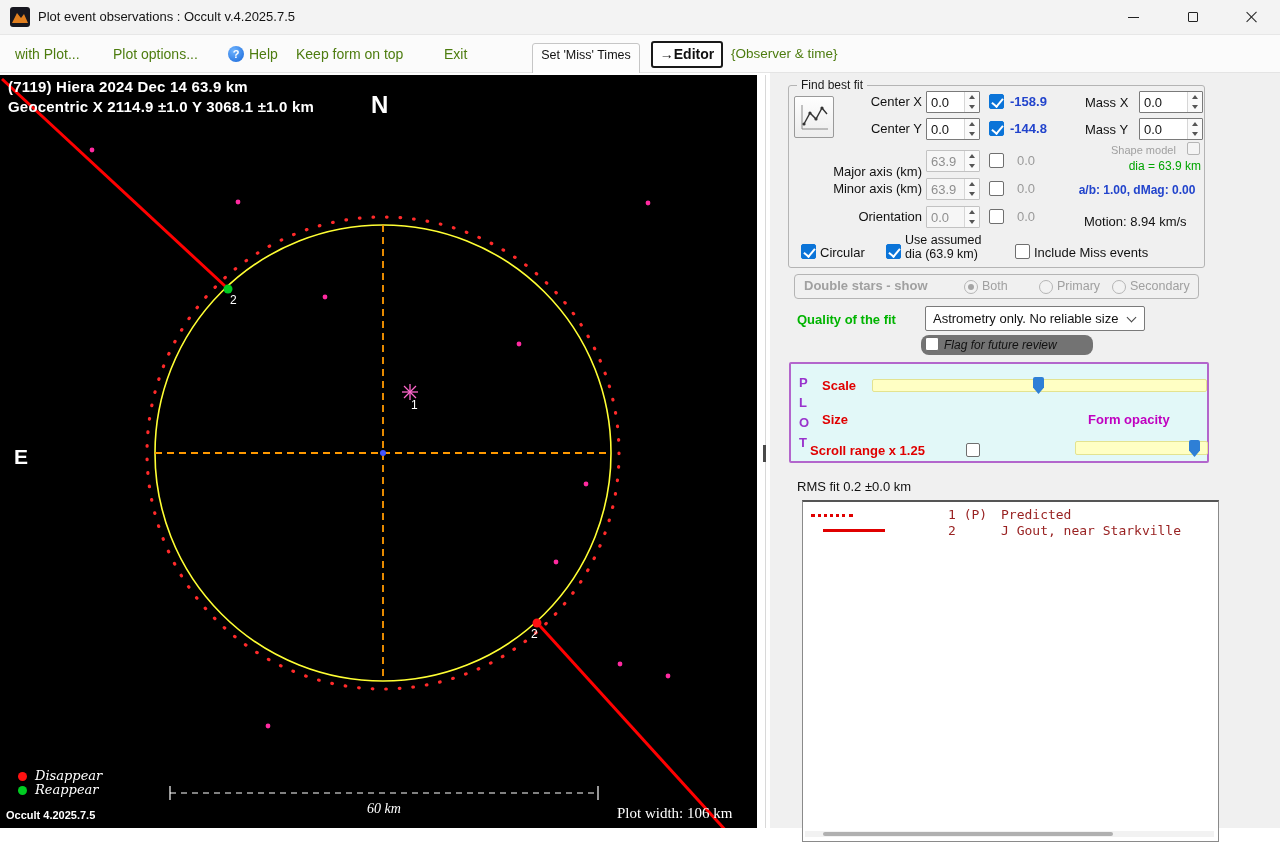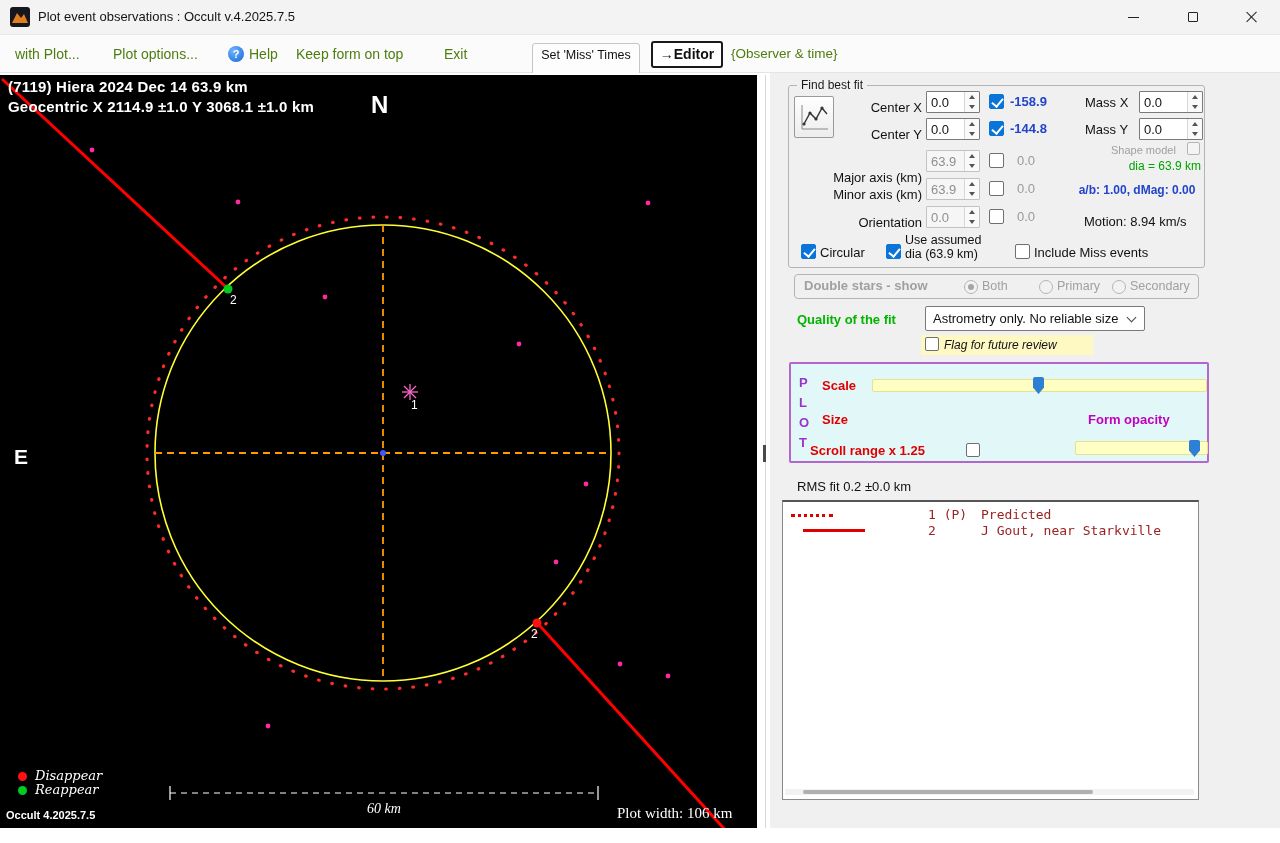--- a/index.html
+++ b/index.html
@@ -44,21 +44,21 @@
   .legend-dot { width:9px; height:9px; border-radius:50%; }
   .splitter { position:absolute; left:765px; top:2px; width:1px; height:753px; background:#d8d8d8; }
   .splitter-mark { position:absolute; left:763px; top:372px; width:3px; height:17px; background:#4a4a4a; }
 
   
   .right-panel { position:absolute; left:770px; top:0; width:510px; height:755px; background:#f0f0f0; }
   .groupbox { position:absolute; border:1px solid #b4b4b4; border-radius:3px; }
   .group-label { position:absolute; left:8px; top:-8px; background:#f0f0f0; padding:0 4px;
                  font-size:12px; color:#1a1a1a; }
   .lbl { position:absolute; font-size:13px; color:#111; white-space:nowrap; }
-  .lbl-r { text-align:right;margin-top:6px; }
+  .lbl-r { text-align:right; }
   .fitval { position:absolute; font-size:13px; white-space:nowrap; }
   .fitval.blue { color:#2244cc; font-weight:bold; }
   .fitval.gray { color:#9a9a9a; }
   .green-txt { color:#00a400; }
   .blue-txt { color:#2244cc; }
   .gray-txt { color:#a0a0a0; }
   .red-txt { color:#e00000; }
   .magenta-txt { color:#c000c0; }
   .purple-txt { color:#9933cc; }
 
@@ -91,21 +91,21 @@
 
   .combo { position:absolute; background:#fff; border:1px solid #7a7a7a; border-radius:2px; }
   .combo .txt { position:absolute; left:7px; top:4px; font-size:13px; color:#111; white-space:nowrap; }
   .combo .arrow { position:absolute; right:9px; top:7px; width:7px; height:7px;
                   border-right:1.8px solid #444; border-bottom:1.8px solid #444; transform:rotate(45deg); }
 
   .plotbox { position:absolute; border:2px solid #b366cc; background:#e2f8f8; border-radius:2px; }
   .slider-track { position:absolute; background:#ffffc4; border:1px solid #e3e390; border-radius:2px; }
   .slider-thumb { position:absolute; width:11px; height:17px; background:#2e7fd6; border-radius:2px;
                   clip-path:polygon(0 0,100% 0,100% 62%,50% 100%,0 62%); }
-  .flag-area { position:absolute; background:#fef9c3; }
+  .flag-area { position:absolute; background:#737373;border-radius:8px; }
   .flag-label { font-style:italic; font-size:12px; color:#111; }
 
   .listbox { position:absolute; background:#fff; border:1px solid #8a8a8a; border-top:2px solid #555; }
   .obs-row { position:absolute; left:0; width:100%; height:16px; }
   .obs-txt { position:absolute; font-family:"DejaVu Sans Mono", monospace; font-size:13px;
              color:#992222; white-space:nowrap; top:0; }
   .sample-dotted { position:absolute; border-top:3px dotted #e00000; }
   .sample-solid { position:absolute; background:#e00000; height:3px; }
   .hscroll-track { position:absolute; background:#f2f2f2; }
   .hscroll-thumb { position:absolute; background:#b0b0b0; border-radius:2px; }
@@ -349,21 +349,21 @@
 
       <div class="lbl red-txt" style="left:19px;top:79px;font-weight:bold">Scroll range x 1.25</div>
       <div class="cb" style="left:175px;top:79px;width:14px;height:14px"></div>
       <div class="slider-track" style="left:284px;top:77px;width:133px;height:14px">
         <div class="slider-thumb" style="left:113px;top:-2px"></div>
       </div>
     </div>
 
     <div class="lbl" style="left:27px;top:406px">RMS fit 0.2 ±0.0 km</div>
 
-    <div class="listbox" style="left:12px;top:427px;width:417px;height:300px">
+    <div class="listbox" style="left:32px;top:427px;width:417px;height:342px">
       <div class="obs-row" style="top:5px">
         <div class="sample-dotted" style="left:8px;top:7px;width:42px"></div>
         <span class="obs-txt" style="left:145px">1 (P)</span>
         <span class="obs-txt" style="left:198px">Predicted</span>
       </div>
       <div class="obs-row" style="top:21px">
         <div class="sample-solid" style="left:20px;top:6px;width:62px"></div>
         <span class="obs-txt" style="left:145px">2</span>
         <span class="obs-txt" style="left:198px">J Gout, near Starkville</span>
       </div>

